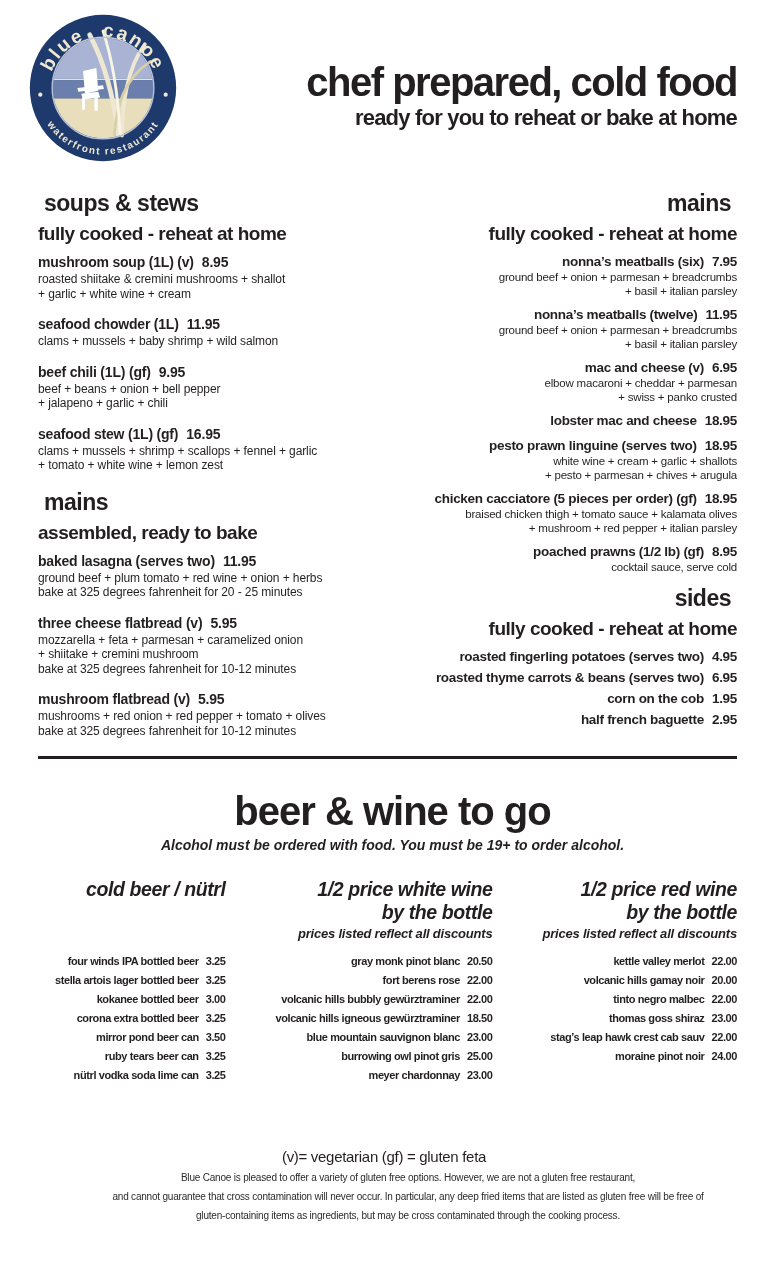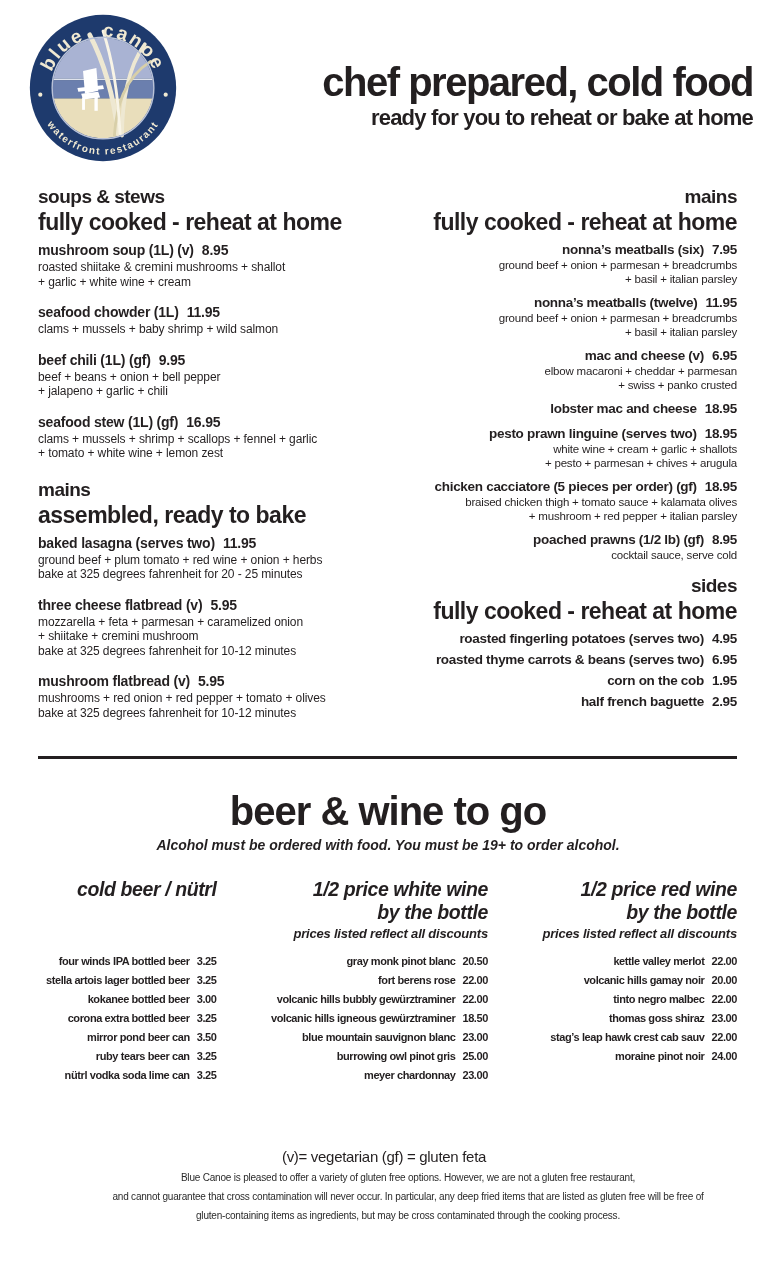--- a/index.html
+++ b/index.html
@@ -6,46 +6,46 @@
   html,body { margin:0; padding:0; background:#ffffff; }
   .page {
     position:relative; width:768px; height:1265px; background:#fff;
     font-family:"Liberation Sans", sans-serif; color:#231f20; overflow:hidden;
   }
 
   
   .logo { position:absolute; left:27px; top:12px; width:152px; height:152px; }
 
   
-  .header-text { position:absolute; top:60px; right:15px; text-align:right; }
+  .header-text { position:absolute; top:60px; right:31px; text-align:right; }
   .header-title { font-size:40px; font-weight:700; letter-spacing:-1.5px; line-height:44px; }
   .header-sub { font-size:22px; font-weight:700; letter-spacing:-0.8px; line-height:26px; margin-top:1px; }
 
   
   .food { position:absolute; top:183px; left:38px; right:31px; display:flex; justify-content:space-between; }
   .food-left { width:360px; text-align:left; }
   .food-right { width:348px; text-align:right; }
   .food-section + .food-section { margin-top:6px; }
-  .sec-title { margin:0; font-size:19px; font-weight:700; letter-spacing:-0.5px; line-height:28px; }
-  .sec-subtitle { font-size:23px; font-weight:700; letter-spacing:-0.5px; line-height:22px; margin-bottom:9px; }
+  .sec-title { margin:6px; font-size:23px; font-weight:700; letter-spacing:-0.5px; line-height:28px; }
+  .sec-subtitle { font-size:19px; font-weight:700; letter-spacing:-0.5px; line-height:22px; margin-bottom:9px; }
   .item-name-line { white-space:nowrap; }
   .food-left .item-name-line { font-size:14px; font-weight:700; letter-spacing:-0.2px; line-height:17px; margin-bottom:1px; }
   .food-left .desc-line { font-size:12px; letter-spacing:-0.1px; line-height:14.5px; }
   .food-left .food-item { margin-bottom:15px; }
   .food-right .item-name-line { font-size:13.5px; font-weight:700; letter-spacing:-0.3px; line-height:16px; margin-bottom:1px; }
   .food-right .desc-line { font-size:11.5px; letter-spacing:-0.2px; line-height:13.5px; }
   .food-right .food-item { margin-bottom:9px; }
   .food-right .food-section:last-child .food-item { margin-bottom:5px; }
   .item-price { margin-left:8px; }
 
   
   .divider { position:absolute; top:756px; left:38px; right:31px; height:3px; background:#231f20; }
 
   
-  .beer { position:absolute; top:788px; left:8px; right:0; text-align:center; }
+  .beer { position:absolute; top:788px; left:17px; right:0; text-align:center; }
   .bw-title { font-size:40px; font-weight:700; letter-spacing:-1px; line-height:46px; }
   .bw-note { font-size:14px; font-weight:700; font-style:italic; line-height:18px; margin-top:2px; }
   .bw-cols { display:flex; justify-content:space-between; margin:24px 31px 0 38px; text-align:right; }
   .bw-head { height:74px; }
   .bw-col-title { font-size:19.5px; font-weight:700; letter-spacing:-0.4px; line-height:23px; white-space:nowrap;font-style:italic; }
   .bw-col-note { font-size:13px; font-weight:700; font-style:italic; letter-spacing:-0.2px; line-height:19px; }
   .drink-row { font-size:11px; font-weight:700; letter-spacing:-0.4px; line-height:19px; white-space:nowrap; }
   .drink-price { margin-left:7px; }
 
   

